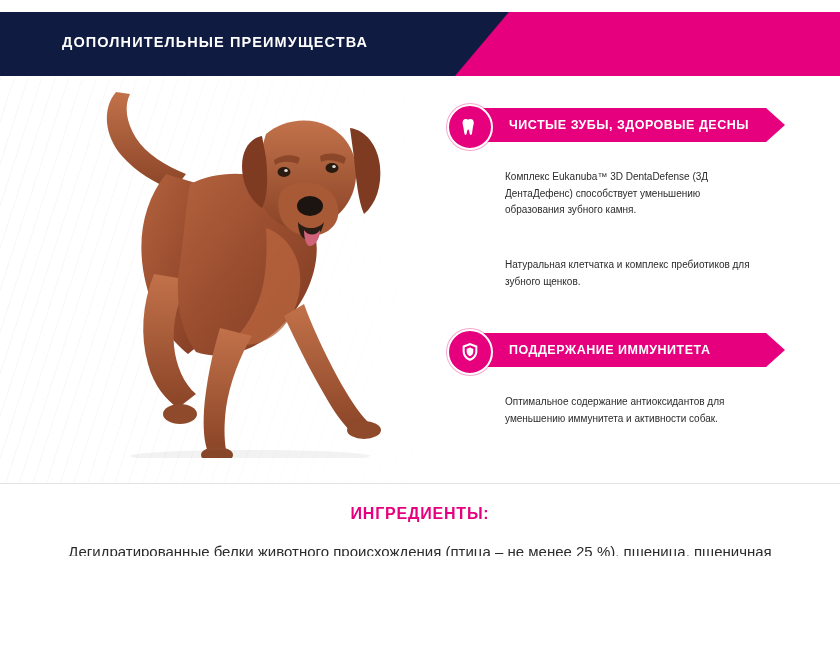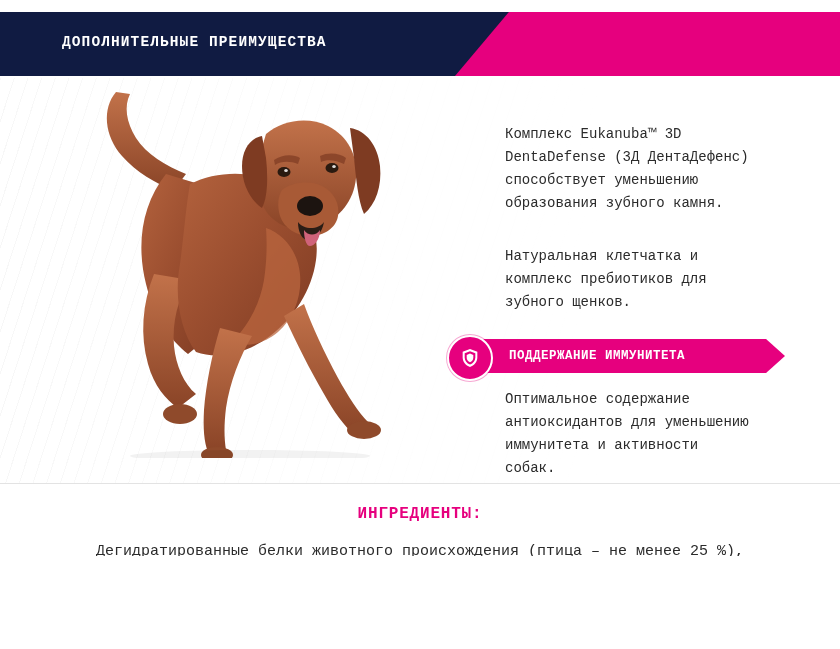--- a/index.html
+++ b/index.html
@@ -12,21 +12,20 @@
     width: 840px;
     height: 649px;
     overflow: hidden;
   }
   .page {
     position: relative;
     width: 840px;
     height: 556px;
     background: #ffffff;
     overflow: hidden;
-    font-family: Liberation Mono, monospace;
   }
 
   
   .header {
     position: absolute;
     left: 0; top: 0;
     width: 840px;
     height: 78px;
     background: #ffffff;
     overflow: hidden;
@@ -95,21 +94,21 @@
   }
 
   
   .benefit {
     position: absolute;
     left: 447px;
     width: 345px;
   }
   .benefit-1 { top: 30px; }
   .benefit-2 { top: 152px; }
-  .benefit-3 { top: 261px; }
+  .benefit-3 { top: 255px; }
 
   .ribbon {
     position: relative;
     height: 34px;
     width: 338px;
   }
   .ribbon-bar {
     position: absolute;
     left: 22px;
     top: 0;
@@ -140,25 +139,25 @@
     height: 34px;
     line-height: 34px;
     color: #ffffff;
     font-size: 12.5px;
     font-weight: bold;
     letter-spacing: 0.5px;
     text-transform: uppercase;
     white-space: nowrap;
   }
   .benefit-text {
-    margin-top: 15px;
+    margin-top: 27px;
     margin-left: 58px;
     width: 250px;
     color: #2b2b2b;
-    font-size: 14px;
+    font-size: 10px;
     line-height: 1.65;
   }
 
   
   .divider {
     position: absolute;
     left: 0;
     top: 483px;
     width: 840px;
     height: 1px;
@@ -269,20 +268,29 @@
       <ellipse cx="216" cy="92.5" rx="1.8" ry="1.5" fill="#ffffff" opacity="0.85"></ellipse>
       <ellipse cx="264" cy="88.5" rx="1.8" ry="1.5" fill="#ffffff" opacity="0.85"></ellipse>
 
       <path d="M204 82 C212 76 224 76 230 80 L228 86 C220 83 211 83 205 87 Z" fill="#7e3b22" opacity="0.7"></path>
       <path d="M250 78 C258 74 270 75 276 80 L274 86 C266 82 257 81 251 84 Z" fill="#7e3b22" opacity="0.7"></path>
 
       <ellipse cx="180" cy="378" rx="120" ry="6" fill="#000000" opacity="0.05"></ellipse>
     </svg>
 
     <div class="benefit benefit-1">
+      <div class="ribbon">
+        <div class="ribbon-bar"></div>
+        <div class="ribbon-badge">
+          <svg width="22" height="22" viewBox="0 0 24 24" aria-hidden="true">
+            <path d="M7.2 3.2c-2 0-3.3 1.7-3.3 4 0 2.2.6 3.6 1 5.5.4 1.9.5 4 .8 5.6.2 1.3.6 2.4 1.4 2.4.9 0 1.2-1 1.5-2.6.3-1.6.5-3.3 1.4-3.3s1.1 1.7 1.4 3.3c.3 1.6.6 2.6 1.5 2.6.8 0 1.2-1.1 1.4-2.4.3-1.6.4-3.7.8-5.6.4-1.9 1-3.3 1-5.5 0-2.3-1.3-4-3.3-4-1.3 0-2.1.7-2.8.7-.7 0-1.5-.7-2.8-.7z" fill="#ffffff"></path>
+          </svg>
+        </div>
+        <div class="ribbon-title">ЧИСТЫЕ ЗУБЫ, ЗДОРОВЫЕ ДЕСНЫ</div>
+      </div>
       <div class="benefit-text">Комплекс Eukanuba™ 3D DentaDefense (3Д ДентаДефенс) способствует уменьшению образования зубного камня.</div>
     </div>
 
     <div class="benefit benefit-2">
       <div class="benefit-text">Натуральная клетчатка и комплекс пребиотиков для зубного щенков.</div>
     </div>
 
     <div class="benefit benefit-3">
       <div class="ribbon">
         <div class="ribbon-bar"></div>

